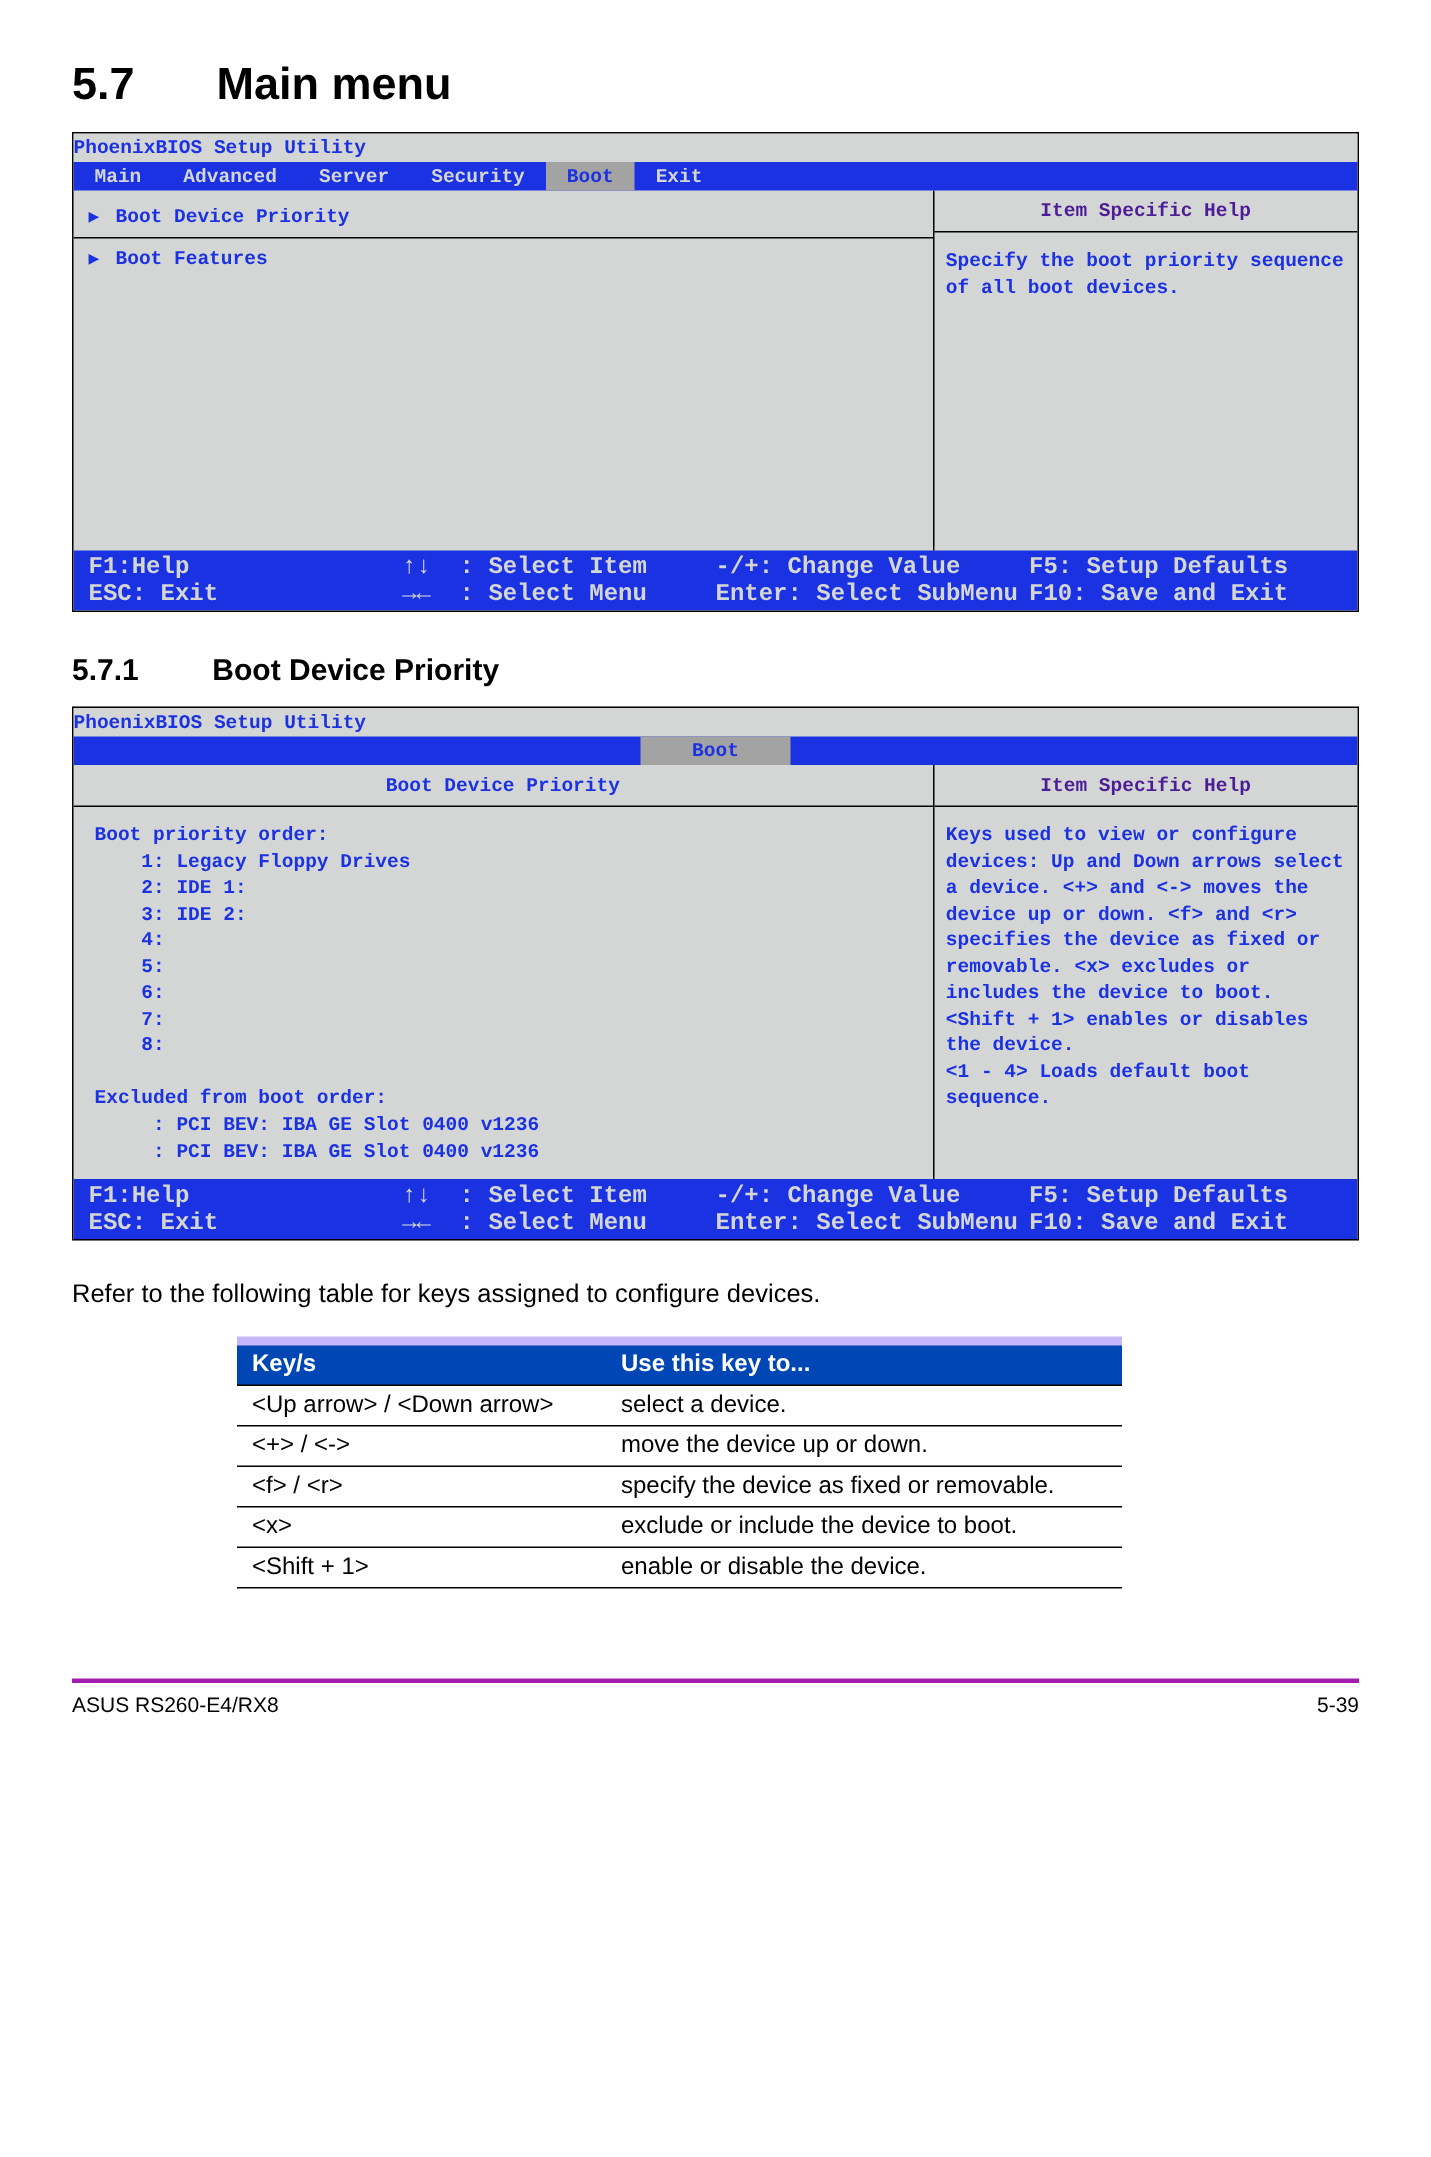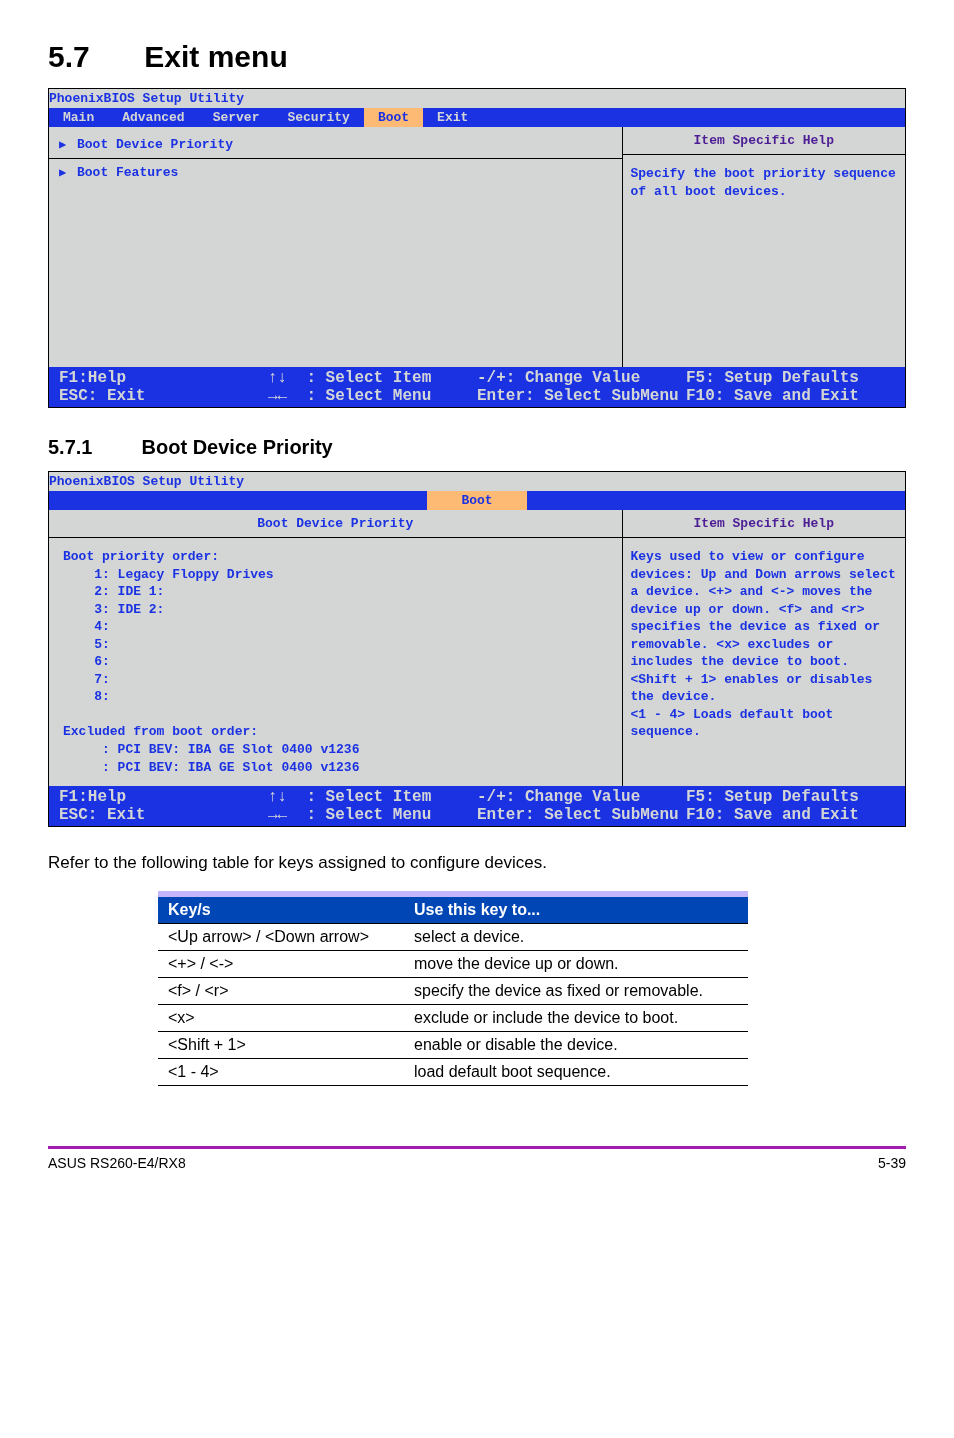--- a/index.html
+++ b/index.html
@@ -33,21 +33,21 @@
   .bios-menubar {
     display: flex;
     background: #1b32e2;
     color: #d4d6d6;
     font-weight: bold;
   }
   .bios-menubar .tab {
     padding: 2px 14px;
   }
   .bios-menubar .tab.active {
-    background: #fdba74;
+    background: #a3a3a3;
     color: #1b32e2;
     text-align: center;
   }
   .bios-body {
     display: flex;
     min-height: 240px;
   }
   .bios-left {
     flex: 0 0 67%;
     border-right: 1px solid #000;
@@ -148,21 +148,21 @@
     color: #000;
   }
   .centered-boot-tab { justify-content: center; }
   .centered-boot-tab .tab { padding: 2px 34px; }
 </style>
 </head>
 <body>
 
 <h1 class="section-title">
   <span class="section-num">5.7</span>
-  <span>Exit menu</span>
+  <span>Main menu</span>
 </h1>
 
 <div class="bios-box">
   <div class="bios-title-bar">PhoenixBIOS Setup Utility</div>
   <div class="bios-menubar">
     <div class="tab">Main</div>
     <div class="tab">Advanced</div>
     <div class="tab">Server</div>
     <div class="tab">Security</div>
     <div class="tab active">Boot</div>
@@ -266,23 +266,19 @@
         <td>specify the device as fixed or removable.</td>
       </tr>
     <tr>
         <td>&lt;x&gt;</td>
         <td>exclude or include the device to boot.</td>
       </tr>
     <tr>
         <td>&lt;Shift + 1&gt;</td>
         <td>enable or disable the device.</td>
       </tr>
-    <tr>
-        <td>&lt;1 - 4&gt;</td>
-        <td>load default boot sequence.</td>
-      </tr>
   </tbody>
 </table>
 
 <div class="page-footer">
   <span>ASUS RS260-E4/RX8</span>
   <span>5-39</span>
 </div>
 
 </body></html>

